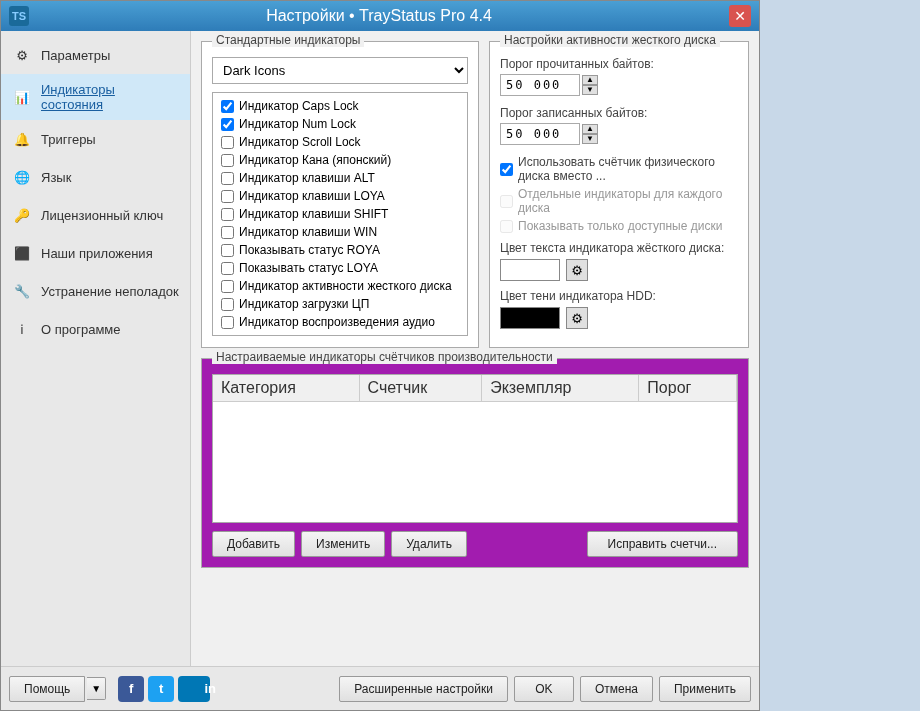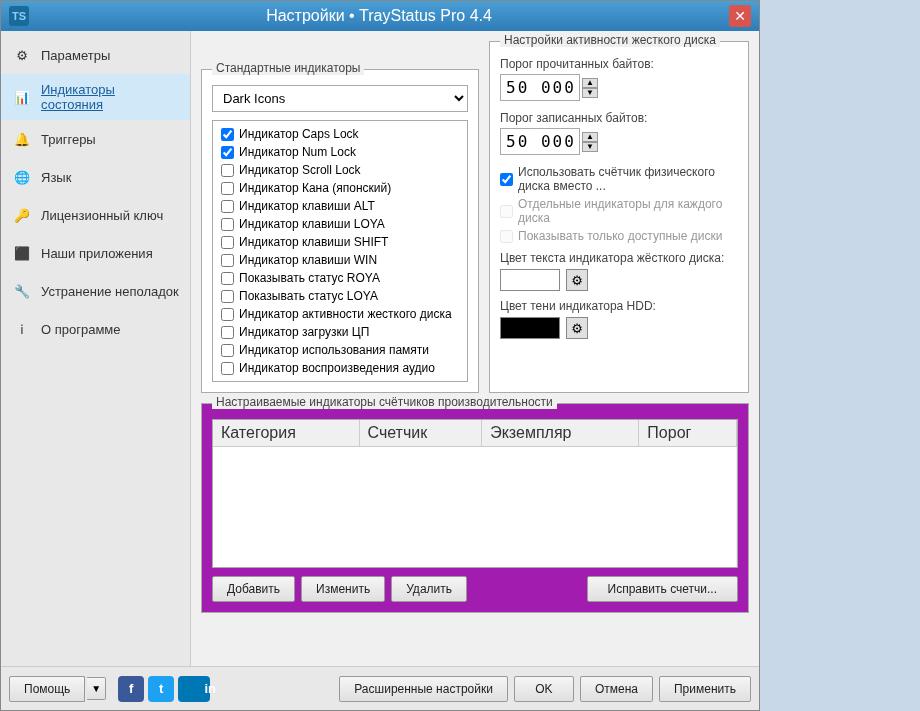--- a/index.html
+++ b/index.html
@@ -122,21 +122,20 @@
       color: #444;
     }
 
     
     .top-area {
       display: flex;
       gap: 10px;
     }
     .standard-indicators {
       flex: 1;
-      margin-top: 28px;
     }
     .hdd-settings {
       width: 260px;
       flex-shrink: 0;
     }
 
     
     .dropdown-row {
       margin-bottom: 8px;
     }
@@ -180,21 +179,21 @@
     }
     .spinner-row {
       display: flex;
       align-items: center;
       gap: 2px;
     }
     .spinner-input {
       width: 80px;
       padding: 3px 5px;
       border: 1px solid #aaa;
-      font-size: 16px;
+      font-size: 12px;
       font-family: monospace;
       letter-spacing: 2px;
     }
     .spinner-btns {
       display: flex;
       flex-direction: column;
     }
     .spinner-btn {
       width: 16px;
       height: 10px;
@@ -462,24 +461,20 @@
                 <input type="checkbox" style="">
                 <span>Показывать статус LOYA</span>
               </div>
               <div class="check-item">
                 <input type="checkbox" style="">
                 <span>Индикатор активности жесткого диска</span>
               </div>
               <div class="check-item">
                 <input type="checkbox" style="">
                 <span>Индикатор загрузки ЦП</span>
-              </div>
-              <div class="check-item">
-                <input type="checkbox" style="">
-                <span>Индикатор использования памяти</span>
               </div>
               <div class="check-item">
                 <input type="checkbox" style="">
                 <span>Индикатор воспроизведения аудио</span>
               </div>
             </div>
         </div>
 
         <div class="group-box hdd-settings">
           <span class="group-box-title">Настройки активности жесткого диска</span>

